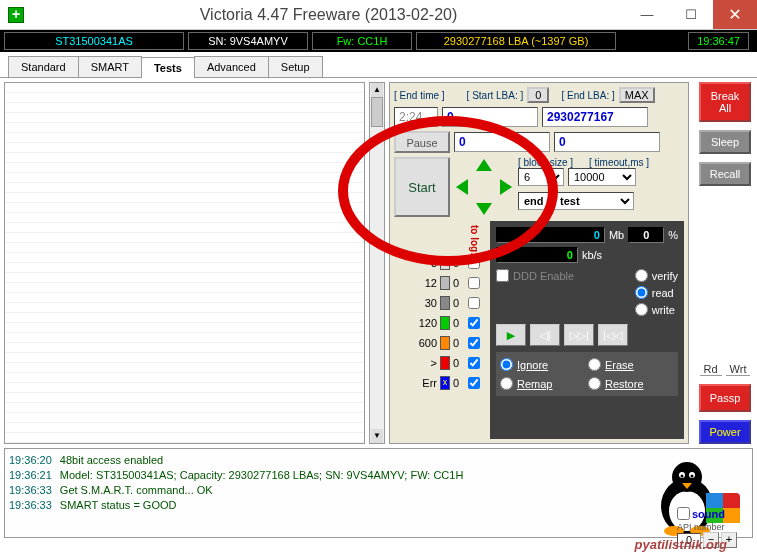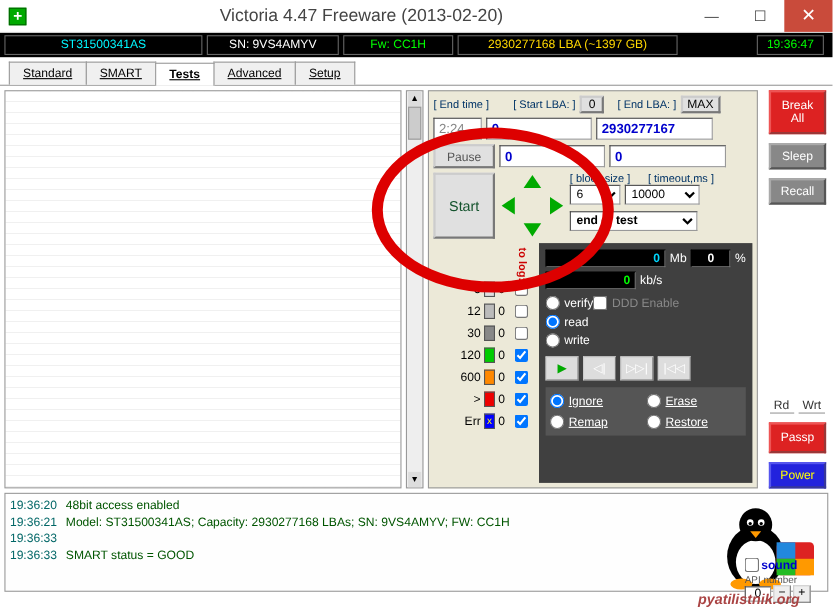--- a/index.html
+++ b/index.html
@@ -14,21 +14,21 @@
 .titlebar .winbtn.close { background: #c94b3b; color: #fff; font-size: 16px; }
 
 .infobar { height: 22px; background: #000; display: flex; align-items: center; padding: 0 4px; gap: 0; }
 .infobar .cell { border: 1px solid #666; padding: 2px 8px; color: #fff; font-size: 11px; margin-right: 4px; }
 .infobar .model { color: #00f7ff; width: 180px; text-align: center; }
 .infobar .sn { color: #fff; width: 120px; text-align: center; }
 .infobar .fw { color: #00ff00; width: 100px; text-align: center; }
 .infobar .lba { color: #ffd800; width: 200px; text-align: center; }
 .infobar .time { color: #00ff00; margin-left: auto; }
 
-.tabbar { height: 26px; display: flex; align-items: flex-end; padding-left: 8px; gap: 0; border-bottom: 1px solid #999; position: relative; text-decoration: underline; }
+.tabbar { height: 26px; display: flex; align-items: flex-end; padding-left: 8px; gap: 0; border-bottom: 1px solid #999; position: relative; }
 .tabbar .tab { padding: 4px 12px; border: 1px solid #999; border-bottom: none; background: #f0f0f0; cursor: pointer; margin-right: -1px; }
 .tabbar .tab.active { background: #fff; position: relative; top: 1px; font-weight: bold; }
 .tabbar .api-area { position: absolute; right: 8px; top: 2px; display: flex; align-items: center; gap: 4px; }
 .tabbar .api-area .dev { color: #d00; font-weight: bold; }
 .tabbar .hints { display: flex; align-items: center; gap: 2px; }
 
 .main { display: flex; height: 370px; }
 .grid-area { flex: 1; position: relative; background: repeating-linear-gradient(0deg, #f0f0f0, #f0f0f0 1px, #fff 1px, #fff 10px), repeating-linear-gradient(90deg, #f0f0f0, #f0f0f0 1px, #fff 1px, #fff 10px); border: 1px solid #999; margin: 4px; }
 .scrollbar-v { width: 16px; background: #eee; border: 1px solid #999; margin: 4px 0; position: relative; }
 .scrollbar-v .thumb { position: absolute; top: 14px; left: 1px; right: 1px; height: 30px; background: #ccc; border: 1px solid #999; }
@@ -231,38 +231,38 @@
               <span>Mb</span>
           <div class="meter-val">0</div>
               <span>%</span>
         </div>
         <div class="meter-row">
           <div class="meter-bar" style="color:#0f0"><span>0</span></div>
               <span>kb/s</span>
           <div style="flex:1"></div>
         </div>
         <div style="display:flex">
+          <div style="flex:1">
+            <div class="radio-row">
+                  <input type="checkbox" style="">
+                  <span style="color:#888">DDD Enable</span>
+                </div>
+          </div>
           <div>
             <div class="radio-row">
                   <input type="radio" name="rw" style="">
                   <span>verify</span>
                 </div>
             <div class="radio-row">
                   <input type="radio" name="rw" checked="" style="">
                   <span>read</span>
                 </div>
             <div class="radio-row">
                   <input type="radio" name="rw" style="">
                   <span>write</span>
-                </div>
-          </div>
-          <div style="flex:1">
-            <div class="radio-row">
-                  <input type="checkbox" style="">
-                  <span style="color:#888">DDD Enable</span>
                 </div>
           </div>
         </div>
         <div class="media-btns">
           <div class="media-btn play">▶</div>
           <div class="media-btn">◁|</div>
           <div class="media-btn">▷▷|</div>
           <div class="media-btn">|◁◁</div>
         </div>
         <div class="opt-grid">
@@ -306,20 +306,21 @@
   <div class="log-line">
       <span class="ts">19:36:20</span>
       <span>48bit access enabled</span>
     </div>
   <div class="log-line">
       <span class="ts">19:36:21</span>
       <span>Model: ST31500341AS; Capacity: 2930277168 LBAs; SN: 9VS4AMYV; FW: CC1H</span>
     </div>
   <div class="log-line">
       <span class="ts">19:36:33</span>
+      <span>Get S.M.A.R.T. command... OK</span>
     </div>
   <div class="log-line">
       <span class="ts">19:36:33</span>
       <span>SMART status = GOOD</span>
     </div>
   <svg class="penguin" viewBox="0 0 100 86">
     <ellipse cx="45" cy="55" rx="26" ry="28" fill="#000"></ellipse>
     <ellipse cx="45" cy="60" rx="18" ry="20" fill="#fff"></ellipse>
     <circle cx="45" cy="26" r="15" fill="#000"></circle>
     <circle cx="40" cy="24" r="3" fill="#fff"></circle>

